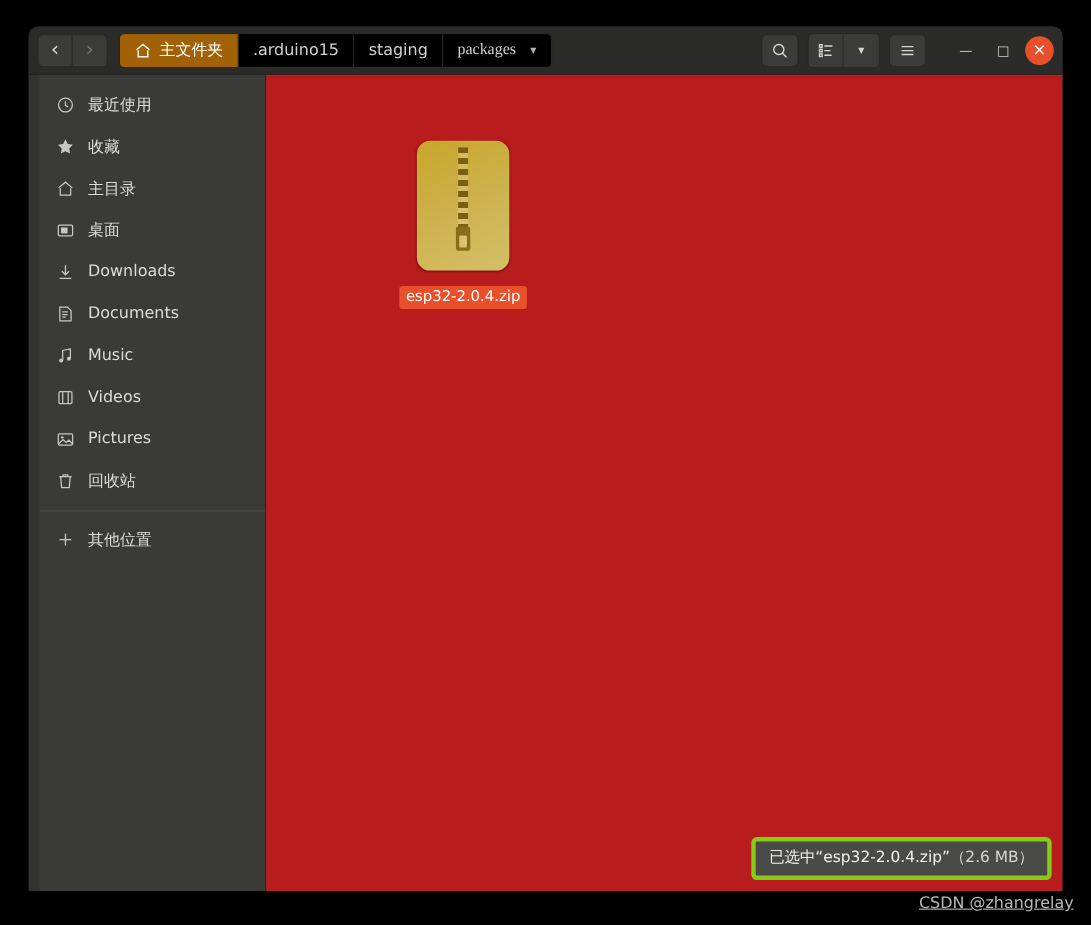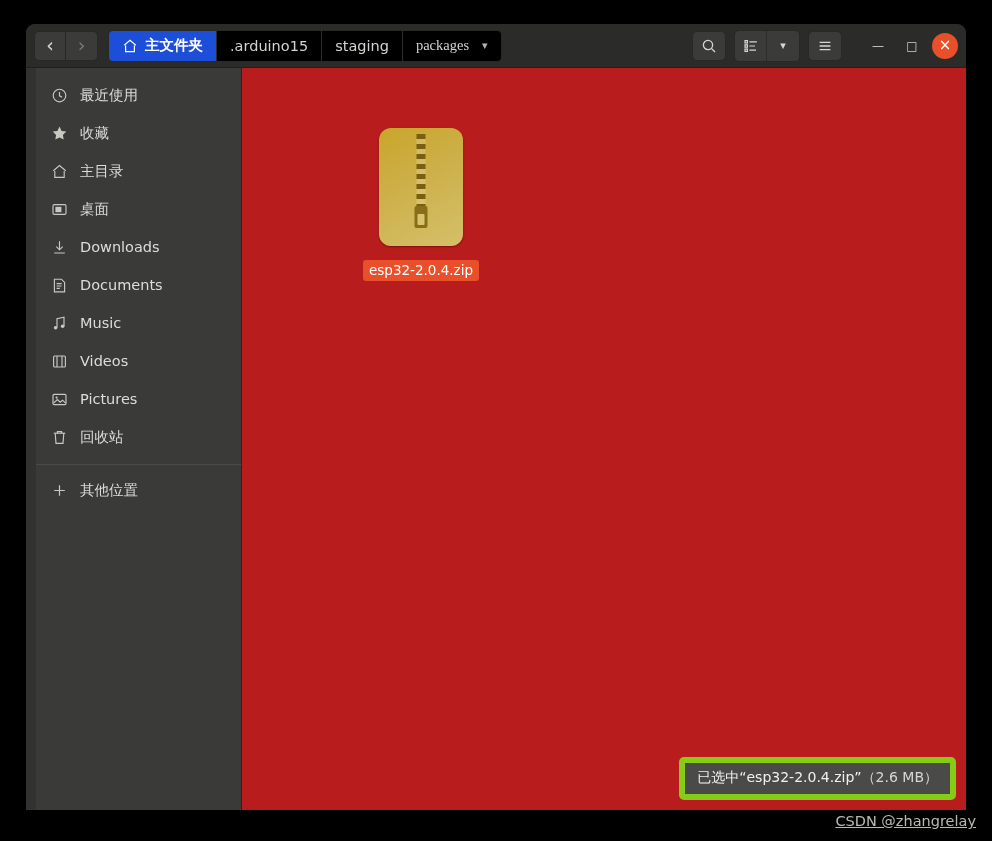--- a/index.html
+++ b/index.html
@@ -64,21 +64,21 @@
     display: flex;
     align-items: center;
     gap: 7px;
     padding: 0 13px;
     font-size: 14.5px;
     border-right: 1px solid #2d2d2b;
     cursor: default;
     white-space: nowrap;
   }
   .crumb:last-child { border-right: none; font-family: Liberation Serif, serif; }
-  .crumb.active { background: #1d4ed8; color: #ffffff; font-weight: bold; }
+  .crumb.active { background: #a16207; color: #ffffff; }
   .crumb .chev { margin-left: 6px; opacity: .85; }
 
   
   #toolbar-right { margin-left: auto; display: flex; align-items: center; gap: 8px; }
   #search-btn { width: 34px; border-radius: 5px; }
   #viewgroup { display: flex; border-radius: 5px; overflow: hidden; border: 1px solid #282826; }
   #viewgroup .btn { border: none; width: 32px; border-right: 1px solid #2d2d2b; }
   #viewgroup .btn:last-child { border-right: none; }
   #menu-btn { width: 34px; border-radius: 5px; }
 
@@ -194,21 +194,21 @@
     border-radius: 3px;
     white-space: nowrap;
   }
 
   
   #statusbar {
     position: absolute;
     right: 10px;
     bottom: 10px;
     background: #4a4a48;
-    border: 6px solid #84cc16;
+    border: 4px solid #84cc16;
     border-radius: 5px;
     color: #f0f0ec;
     font-size: 14px;
     padding: 6px 12px 7px 12px;
     white-space: nowrap;
   }
   #statusbar .size { color: #d8d8d3; }
 
   
   #watermark {

